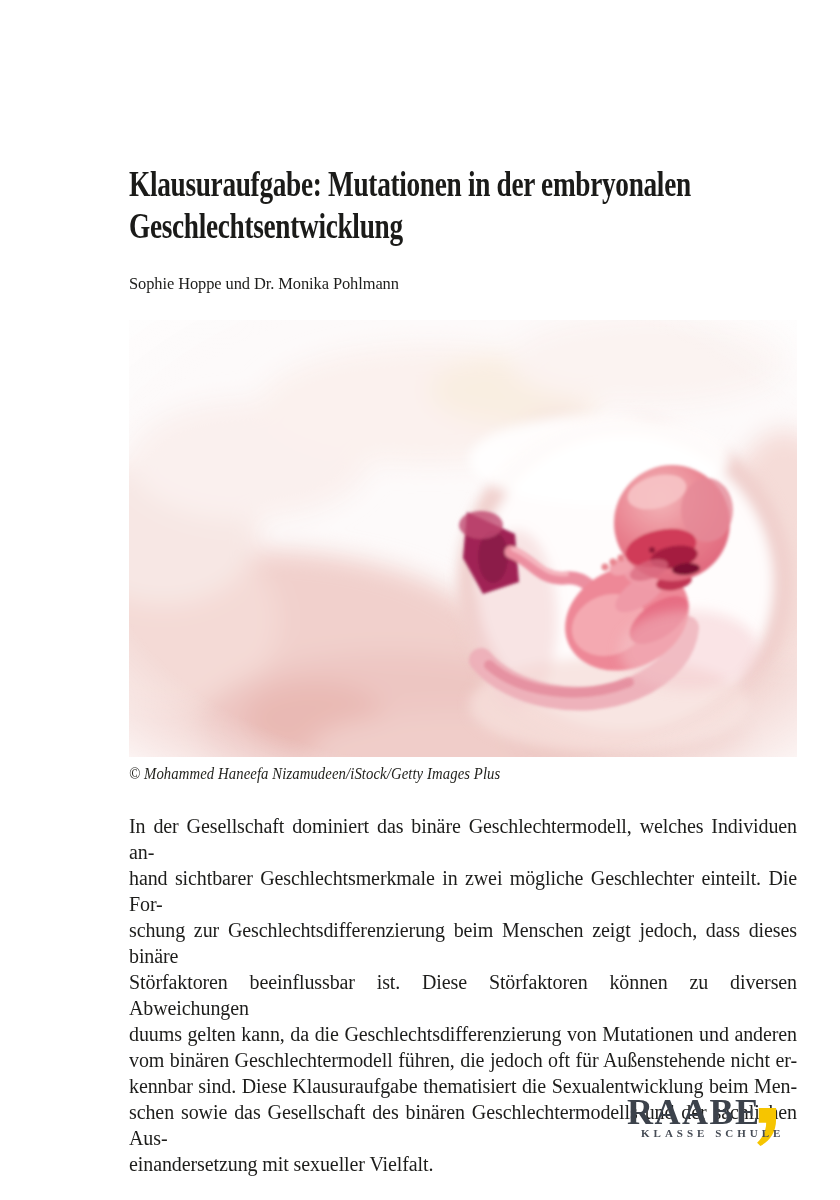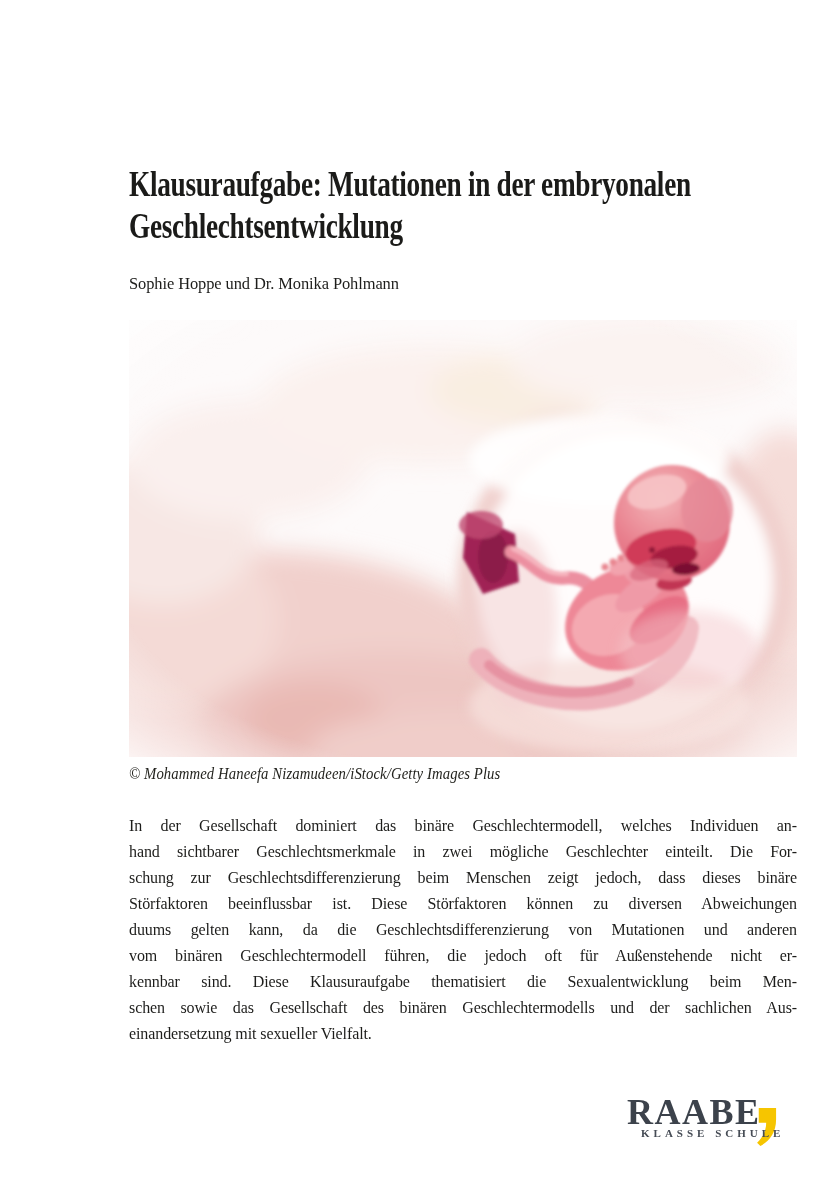--- a/index.html
+++ b/index.html
@@ -25,21 +25,21 @@
   }
   
   .caption{
     position:absolute;left:87px;top:763px;width:760px;
     font-size:16px;line-height:22px;font-style:italic;letter-spacing:0.1px;color:#24241f;
     transform:scaleX(0.92);transform-origin:0 0;
   }
   
   .bodytext{
     position:absolute;left:87px;top:813px;width:668px;
-    font-size:16px;line-height:26px;letter-spacing:-0.1px;color:#1d1d1b;
+    font-size:20px;line-height:26px;letter-spacing:-0.1px;color:#1d1d1b;
   }
   .bodytext .line{
     text-align:justify;text-align-last:justify;white-space:normal;
   }
   .bodytext .line.last{text-align-last:left;}
   
   .logo{position:absolute;left:585px;top:1094px;width:165px;height:60px;}
   .logo .brand{
     font-size:36px;line-height:36px;font-weight:700;letter-spacing:1.5px;
     color:#3c424b;

